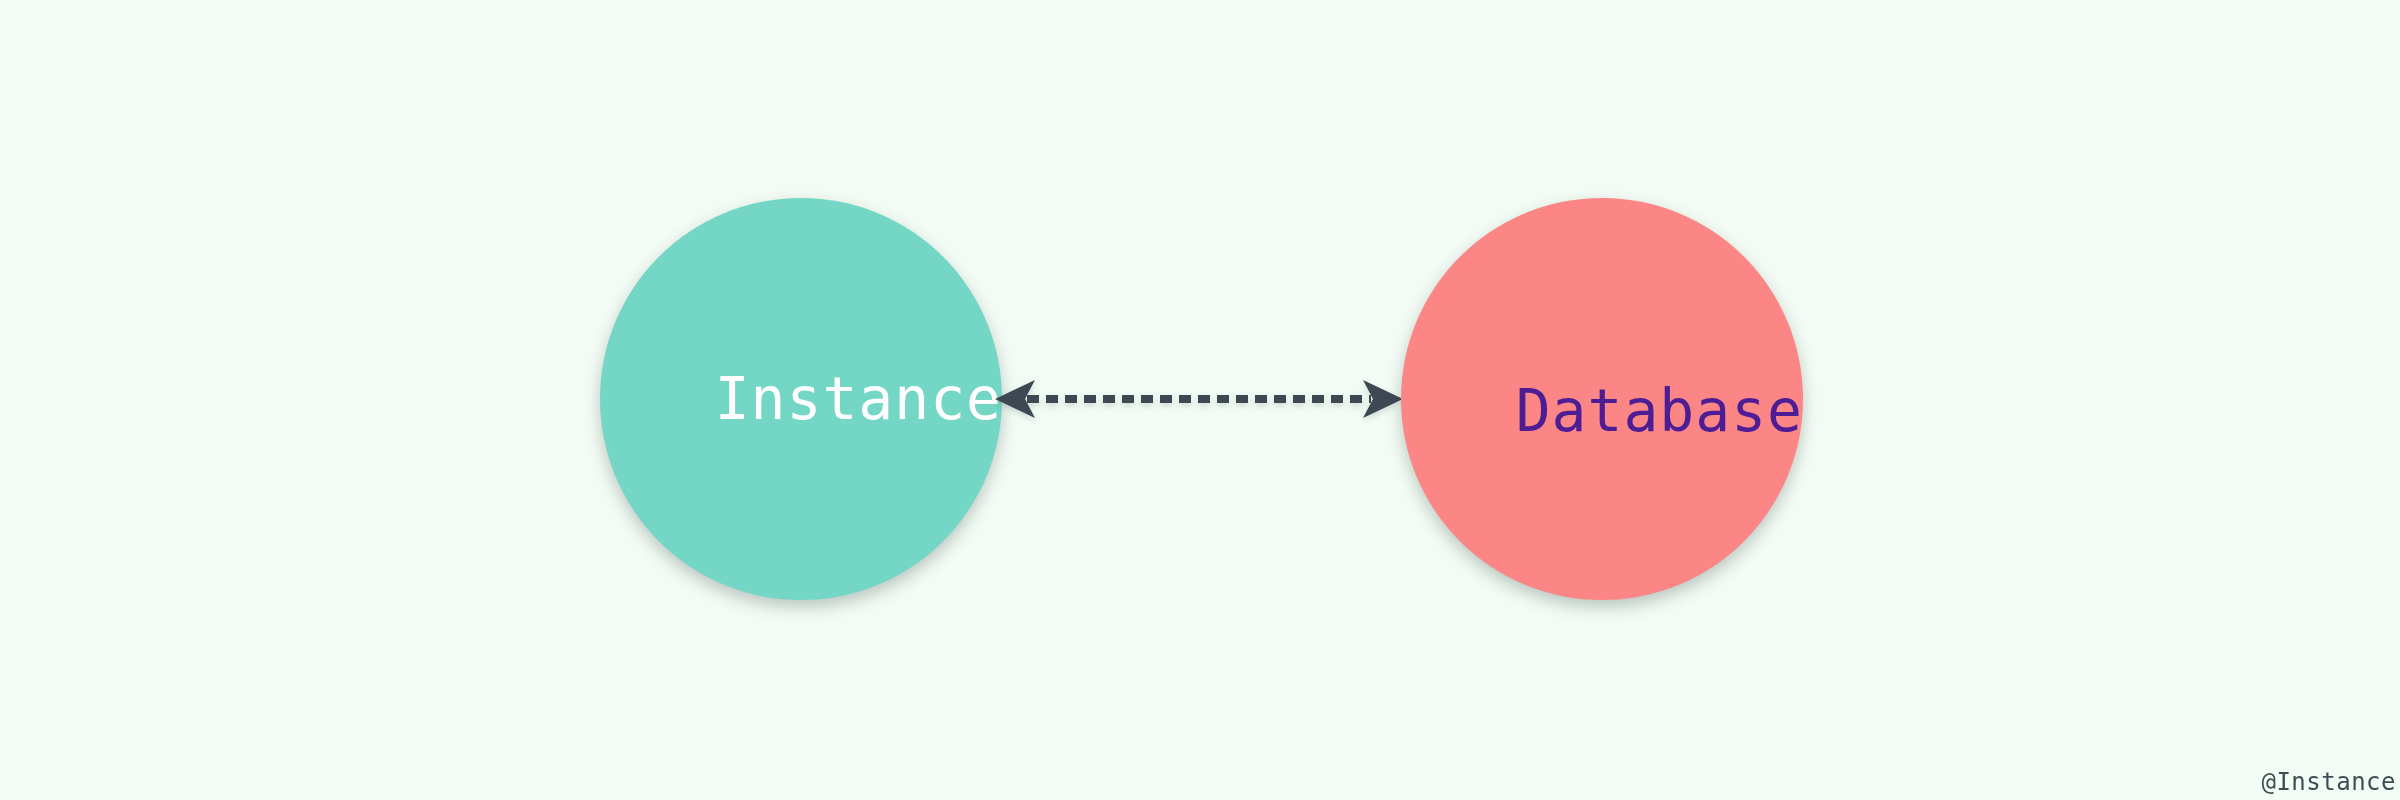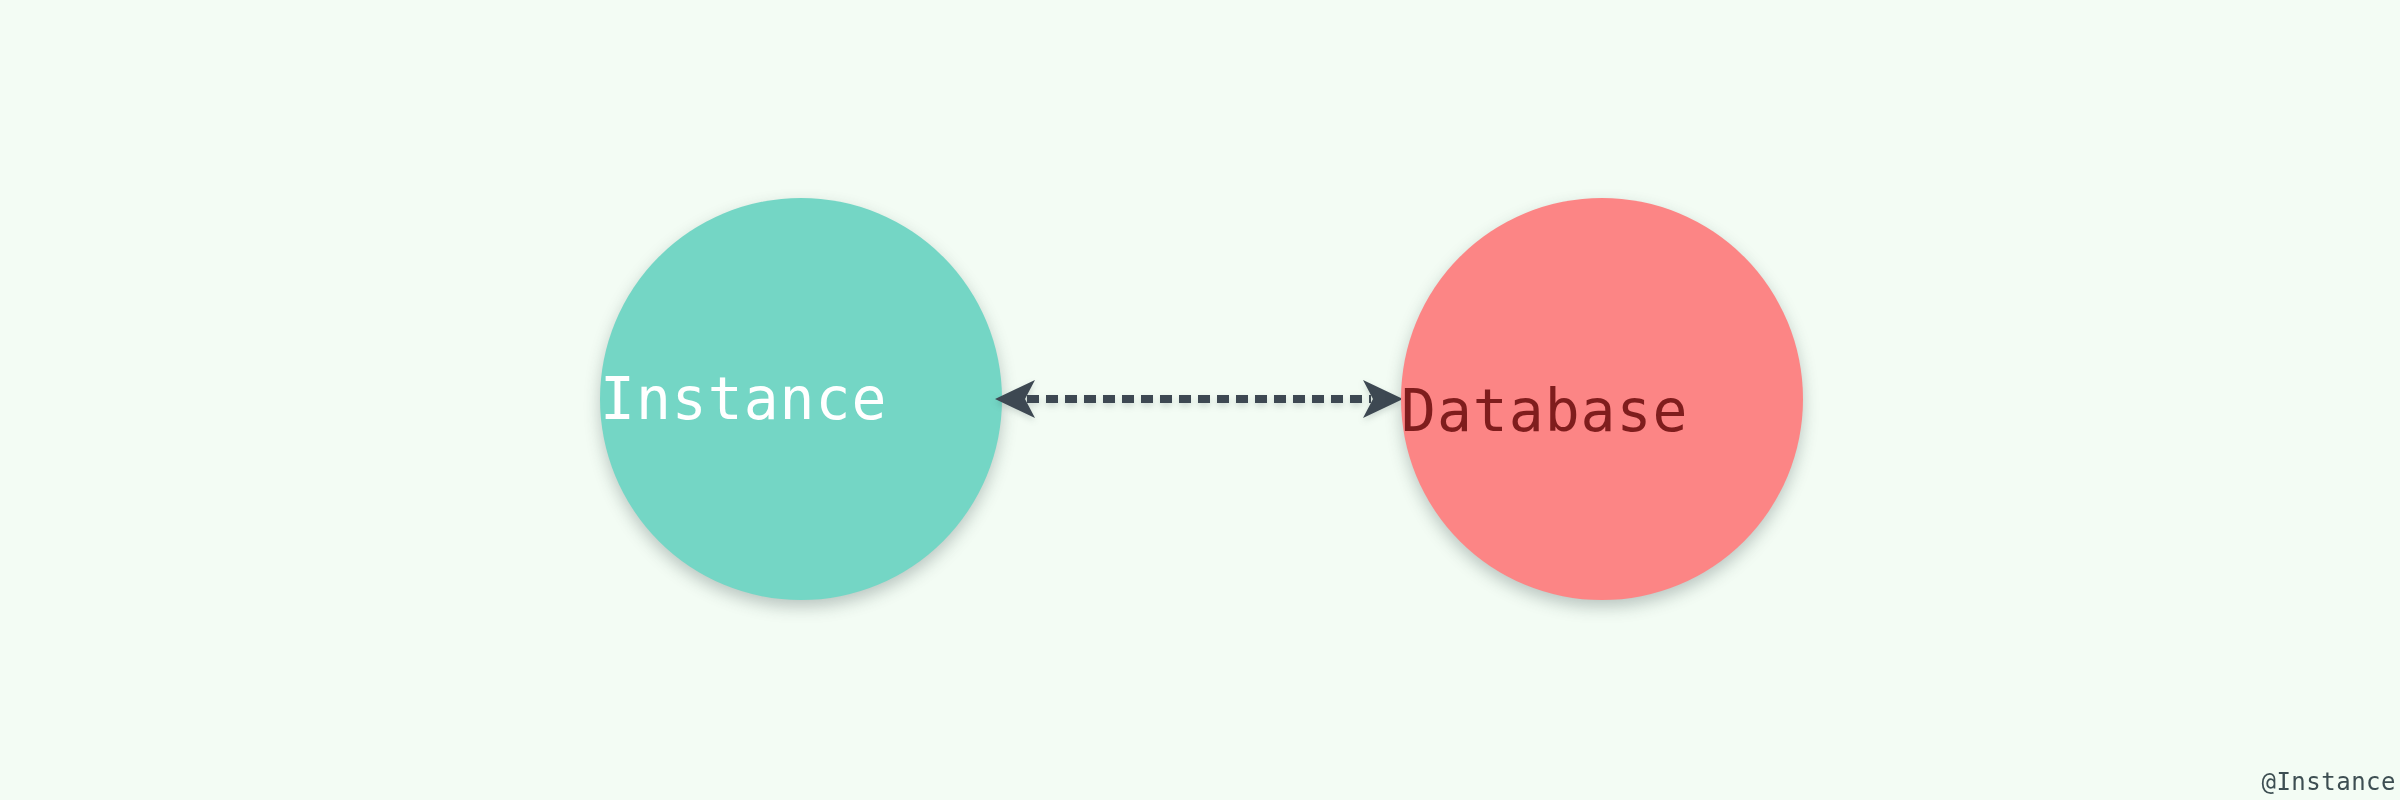--- a/index.html
+++ b/index.html
@@ -13,21 +13,21 @@
     overflow: hidden;
     font-family: "DejaVu Sans Mono", "Liberation Mono", monospace;
   }
   .node {
     position: absolute;
     width: 402px;
     height: 402px;
     border-radius: 50%;
     display: flex;
     align-items: center;
-    justify-content: flex-start;
+    justify-content: flex-end;
     box-shadow: 0 7px 16px rgba(40, 62, 62, 0.28);
   }
   .node--instance { left: 600px; top: 198px; }
   .node--database { left: 1401px; top: 198px; }
   .node-label {
     font-size: 58px;
     font-weight: 400;
     letter-spacing: 1px;
     line-height: 1;
     user-select: none;
@@ -60,18 +60,18 @@
     <span class="node-label" style="color: rgb(255, 255, 255);">Instance</span>
   </div>
 
   <svg class="connector" viewBox="0 0 412 44" xmlns="http://www.w3.org/2000/svg">
     <line x1="34" y1="22" x2="378" y2="22" stroke-width="8" stroke-dasharray="12 7" stroke="#3D4852"></line>
     <polygon points="2,22 42,3 32,22 42,41" fill="#3D4852"></polygon>
     <polygon points="410,22 370,3 380,22 370,41" fill="#3D4852"></polygon>
   </svg>
 
   <div class="node node--database" style="background-color: rgb(252, 133, 133);">
-    <span class="node-label" style="color: #7f1d1d; margin-top: 24px;">Database</span>
+    <span class="node-label" style="color: #4c1d95; margin-top: 24px;">Database</span>
   </div>
 
   <div class="watermark" style="color: rgb(61, 78, 82);">@Instance</div>
 
 </div>
 
 </body></html>

